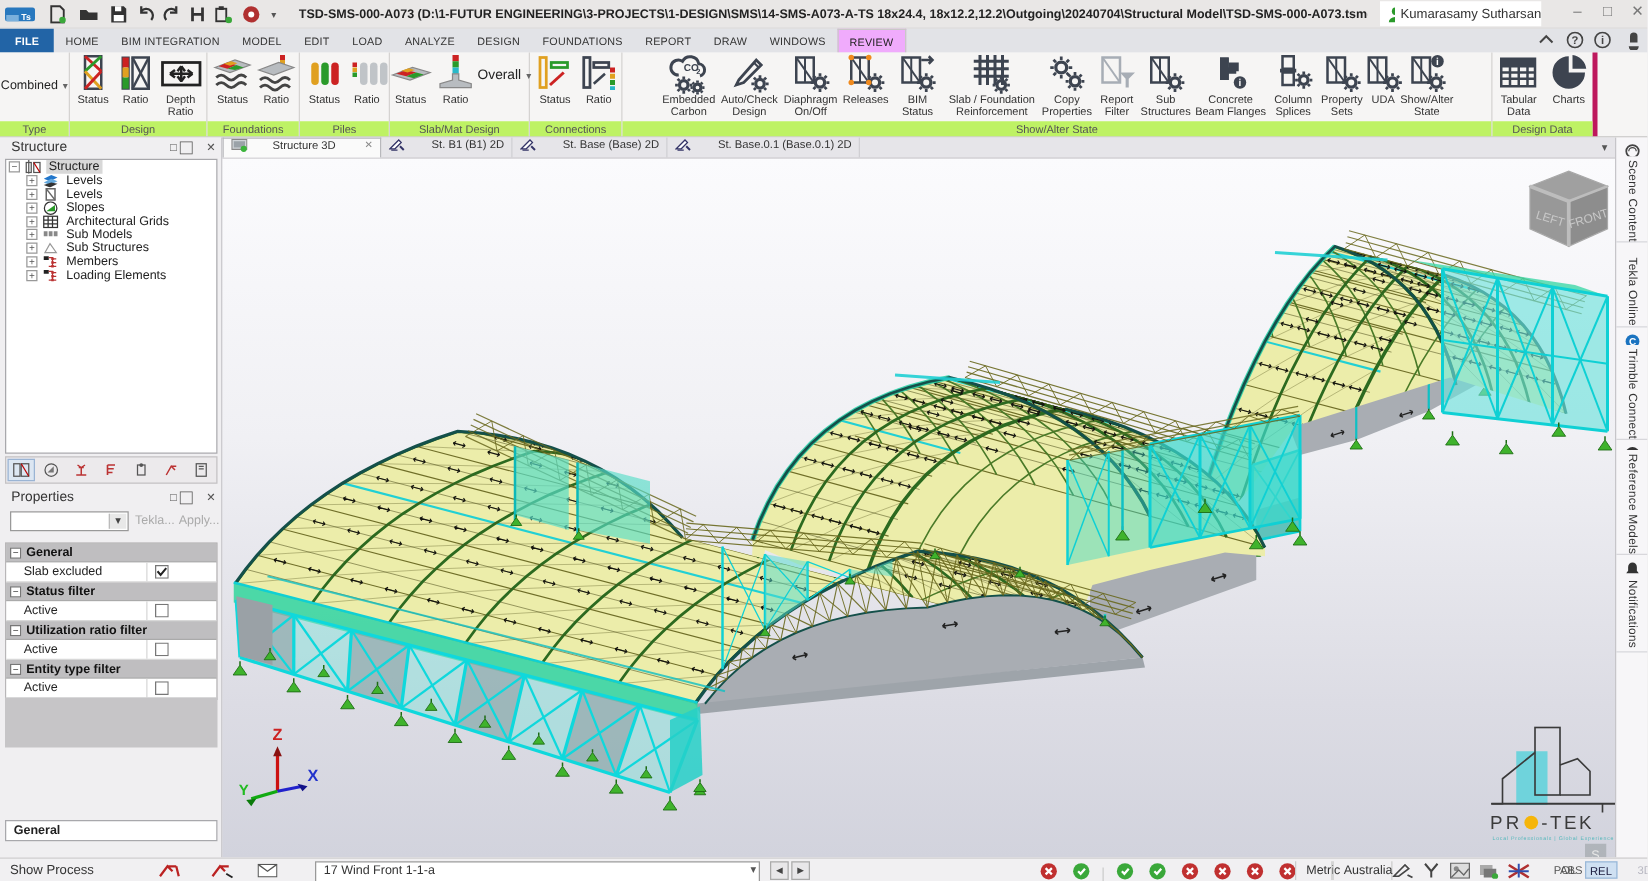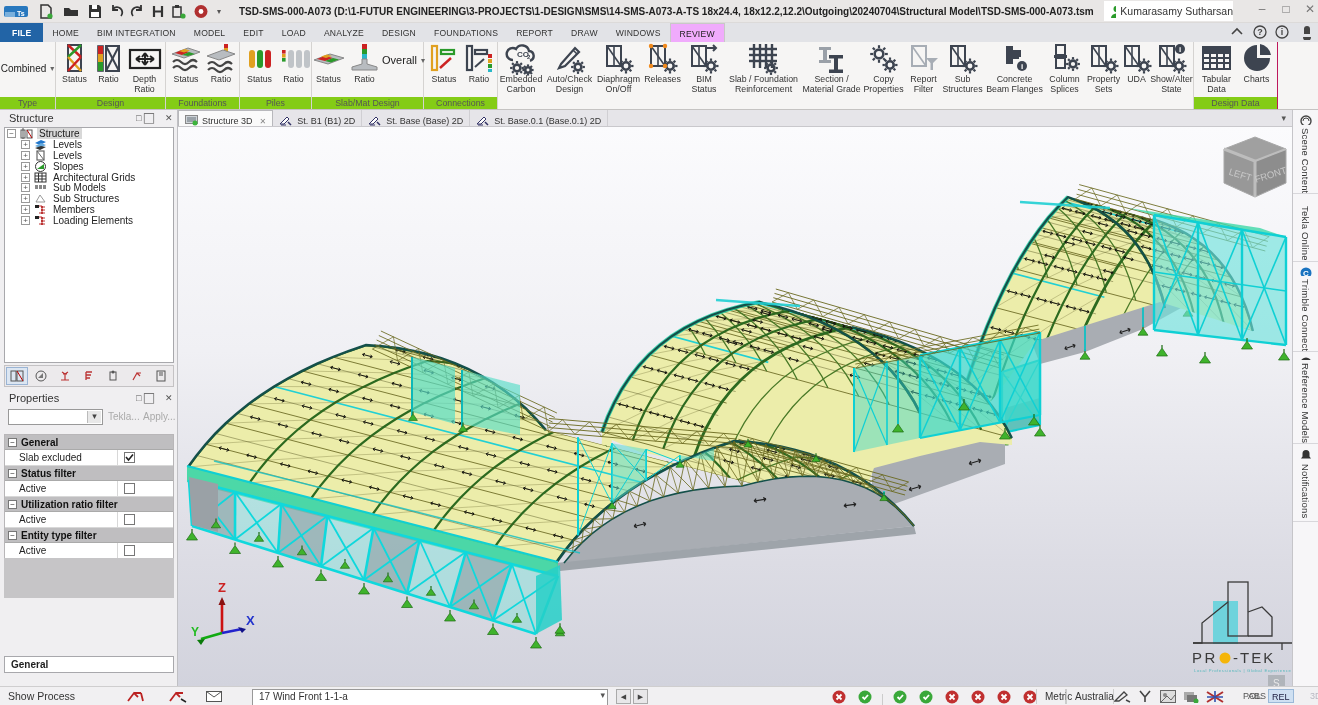--- a/index.html
+++ b/index.html
@@ -10,21 +10,21 @@
 .tabrow{position:absolute;left:0;top:23px;width:1318px;height:19px;background:#e2e3e7;display:flex}
 .mtab{font-size:8.6px;color:#333;padding:5px 9px 0 9px;height:19px;letter-spacing:0.2px}
 .mtab.file{background:#2264a6;color:#fff;font-weight:bold;padding:5px 12px 0 12px}
 .mtab.active{background:#f0abfc;border:1px solid #c9c8c7;border-bottom:none;color:#222}
 .ribbon{position:absolute;left:0;top:42px;width:1318px;height:68px;background:#f6f5f4;border-bottom:1px solid #c5c3c2;display:flex}
 .rgroup{height:67px;border-right:1px solid #d5d3d1;position:relative;display:flex;flex-direction:column}
 .ritems{display:flex;justify-content:center;flex:1;padding-top:1px}
 .ritem{display:flex;flex-direction:column;align-items:center;font-size:9.5px;color:#333;text-align:center;flex:none}
 .ricon{height:31px;display:flex;align-items:center}
 .rlab{line-height:9.5px;margin-top:1px;font-size:8.8px}
-.gcap{position:absolute;bottom:0;left:0;right:0;text-align:center;font-size:8.8px;color:#555;height:12px;background:#84cc16;padding-top:1px}
+.gcap{position:absolute;bottom:0;left:0;right:0;text-align:center;font-size:8.8px;color:#555;height:12px;background:#bef264;padding-top:1px}
 .dd{font-size:8px;color:#666;margin-left:4px}
 .leftpanel{position:absolute;left:0;top:110px;width:178px;height:576px;background:#f0eff1;border-right:1px solid #c0c0c4}
 .ptitle{height:15px;font-size:11px;color:#333;padding:2px 0 0 9px;position:relative}
 .pwb{position:absolute;top:3px;font-size:9px;color:#555}
 .treebox{position:absolute;left:4px;top:17px;width:170px;height:236px;background:#fff;border:1px solid #a8a8ac;overflow:hidden}
 .trow{height:10.9px;display:flex;align-items:center;font-size:10px;color:#222;white-space:nowrap}
 .pm{width:9px;height:9px;border:1px solid #999;background:#fff;font-size:8px;line-height:7px;text-align:center;color:#555;margin-right:4px;flex:none}
 .ticon{margin-right:4px;flex:none;display:flex}
 .tlab{padding:0 2px}
 .ptools{position:absolute;left:4px;top:255px;width:170px;height:22px;background:#eceaec;border:1px solid #c4c2c4;display:flex;align-items:center}
@@ -36,21 +36,21 @@
 .psave{position:absolute;top:21px;font-size:10px;color:#aaa}
 .pgrid{position:absolute;left:4px;top:44px;width:170px;background:#cfcecf;border:1px solid #b8b6b8}
 .phead{height:15px;background:#bfbec0;font-size:10px;color:#111;display:flex;align-items:center;border-bottom:1px solid #aaa}
 .phead b{font-size:10px}
 .pminus{width:9px;height:9px;border:1px solid #777;background:#fff;font-size:8px;line-height:7px;text-align:center;color:#333;margin:0 4px 0 3px}
 .prow{height:16px;background:#fff;display:flex;font-size:10px;color:#222;border-bottom:1px solid #d8d8d8}
 .plab{width:113px;padding:2px 0 0 14px;border-right:1px solid #d8d8d8}
 .pval{padding:2px 0 0 6px}
 .generalbox{position:absolute;left:4px;bottom:13px;width:170px;height:17px;background:#fff;border:1px solid #a8a8ac;font-size:10px;font-weight:bold;color:#222;padding:2px 0 0 6px}
 .vtabbar{position:absolute;left:178px;top:110px;width:1114px;height:17px;background:#e6e5e9;display:flex;border-bottom:1px solid #c9c8cc}
-.vtab{display:flex;align-items:flex-end;gap:4px;font-size:9px;color:#333;padding:0 6px;border-right:1px solid #d0cfd3}
+.vtab{display:flex;align-items:flex-start;gap:20px;font-size:9px;color:#333;padding:0 6px;border-right:1px solid #d0cfd3}
 .vtab.active{background:#fafafa;border:1px solid #b8b8bc;border-bottom:none}
 .vx{color:#888;font-size:8px;margin-left:3px}
 .viewport{position:absolute;left:178px;top:127px;width:1114px;height:559px;background:linear-gradient(180deg,#fbfbfd 0%,#f0f0f4 40%,#dcdce4 78%,#d2d3dd 100%);overflow:hidden}
 .sidebar{position:absolute;right:0;top:110px;width:26px;height:576px;background:#f7f6f8;border-left:1px solid #c6c5c9}
 .sitem{border-bottom:1px solid #d8d7db;display:flex;flex-direction:column;align-items:center;padding-top:5px}
 .stxt{writing-mode:vertical-rl;font-size:9.5px;color:#333;margin-top:3px;letter-spacing:0.2px;white-space:nowrap}
 .statusbar{position:absolute;left:0;bottom:0;width:1318px;height:19px;background:#f1f0f2;border-top:1px solid #cfcecf;font-size:10.5px;color:#333;display:flex;align-items:center}
 .scombo{position:absolute;left:252px;top:2px;width:356px;height:26px;background:#fff;border:1px solid #999;font-size:10px;padding:1px 0 0 6px}
 .sdd{position:absolute;right:2px;top:0;font-size:9px;color:#555}
 .sarr{position:absolute;top:2px;width:15px;height:15px;border:1px solid #aaa;background:#e8e7e9;font-size:7px;color:#444;text-align:center;line-height:14px}
@@ -430,33 +430,20 @@
               <line x1="24.0" y1="30.7" x2="24.0" y2="32.9" stroke="#3d4450" stroke-width="2.2"></line>
               <line x1="20.7" y1="29.3" x2="19.1" y2="30.9" stroke="#3d4450" stroke-width="2.2"></line>
               <line x1="19.3" y1="26.0" x2="17.1" y2="26.0" stroke="#3d4450" stroke-width="2.2"></line>
               <line x1="20.7" y1="22.7" x2="19.1" y2="21.1" stroke="#3d4450" stroke-width="2.2"></line>
               <line x1="24.0" y1="21.3" x2="24.0" y2="19.1" stroke="#3d4450" stroke-width="2.2"></line>
               <line x1="27.3" y1="22.7" x2="28.9" y2="21.1" stroke="#3d4450" stroke-width="2.2"></line>
             </svg>
           </div>
           <div class="rlab">Slab / Foundation<br>Reinforcement</div>
         </div>
-        <div class="ritem" style="width:60px">
-          <div class="ricon">
-            <svg width="34" height="34" viewBox="0 0 34 34">
-              <g fill="#9aa0a8">
-                <path d="M4,5 h12 v3 h-4 v10 h4 v3 h-12 v-3 h4 v-10 h-4 Z"></path>
-              </g>
-              <g fill="#3d4450">
-                <path d="M14,13 h14 v3.5 h-5 v11 h5 v3.5 h-14 v-3.5 h5 v-11 h-5 Z"></path>
-              </g>
-            </svg>
-          </div>
-          <div class="rlab">Section /<br>Material Grade</div>
-        </div>
         <div class="ritem" style="width:44px">
           <div class="ricon">
             <svg width="34" height="34" viewBox="0 0 34 34">
               <circle cx="12" cy="12" r="4.34" fill="none" stroke="#3d4450" stroke-width="2.6"></circle>
               <line x1="17.9" y1="12.0" x2="20.8" y2="12.0" stroke="#3d4450" stroke-width="2.2"></line>
               <line x1="16.2" y1="16.2" x2="18.2" y2="18.2" stroke="#3d4450" stroke-width="2.2"></line>
               <line x1="12.0" y1="17.9" x2="12.0" y2="20.8" stroke="#3d4450" stroke-width="2.2"></line>
               <line x1="7.8" y1="16.2" x2="5.8" y2="18.2" stroke="#3d4450" stroke-width="2.2"></line>
               <line x1="6.0" y1="12.0" x2="3.2" y2="12.0" stroke="#3d4450" stroke-width="2.2"></line>
               <line x1="7.8" y1="7.8" x2="5.8" y2="5.8" stroke="#3d4450" stroke-width="2.2"></line>
@@ -588,22 +575,23 @@
               <line x1="20.4" y1="20.4" x2="18.7" y2="18.7" stroke="#3d4450" stroke-width="2.2"></line>
               <line x1="24.0" y1="18.9" x2="24.0" y2="16.5" stroke="#3d4450" stroke-width="2.2"></line>
               <line x1="27.6" y1="20.4" x2="29.3" y2="18.7" stroke="#3d4450" stroke-width="2.2"></line>
               <circle cx="25" cy="7" r="5" fill="#3d4450"></circle>
               <text x="25" y="10" font-size="8" fill="#fff" text-anchor="middle" font-weight="bold">i</text>
             </svg>
           </div>
           <div class="rlab">Show/Alter<br>State</div>
         </div>
       </div>
+      <div class="gcap">Show/Alter State</div>
     </div>
-    <div class="rgroup" style="width:84px;border-right:1px solid #be185d">
+    <div class="rgroup" style="width:84px;border-right:4px solid #be185d">
       <div class="ritems">
         <div class="ritem" style="width:42px">
           <div class="ricon">
             <svg width="34" height="34" viewBox="0 0 34 34">
               <g stroke="#3d4450" stroke-width="2" fill="none">
                 <rect x="3" y="5" width="27" height="22"></rect>
                 <line x1="3" y1="11" x2="30" y2="11"></line>
                 <line x1="3" y1="16" x2="30" y2="16"></line>
                 <line x1="3" y1="21" x2="30" y2="21"></line>
                 <line x1="10" y1="5" x2="10" y2="27"></line>

